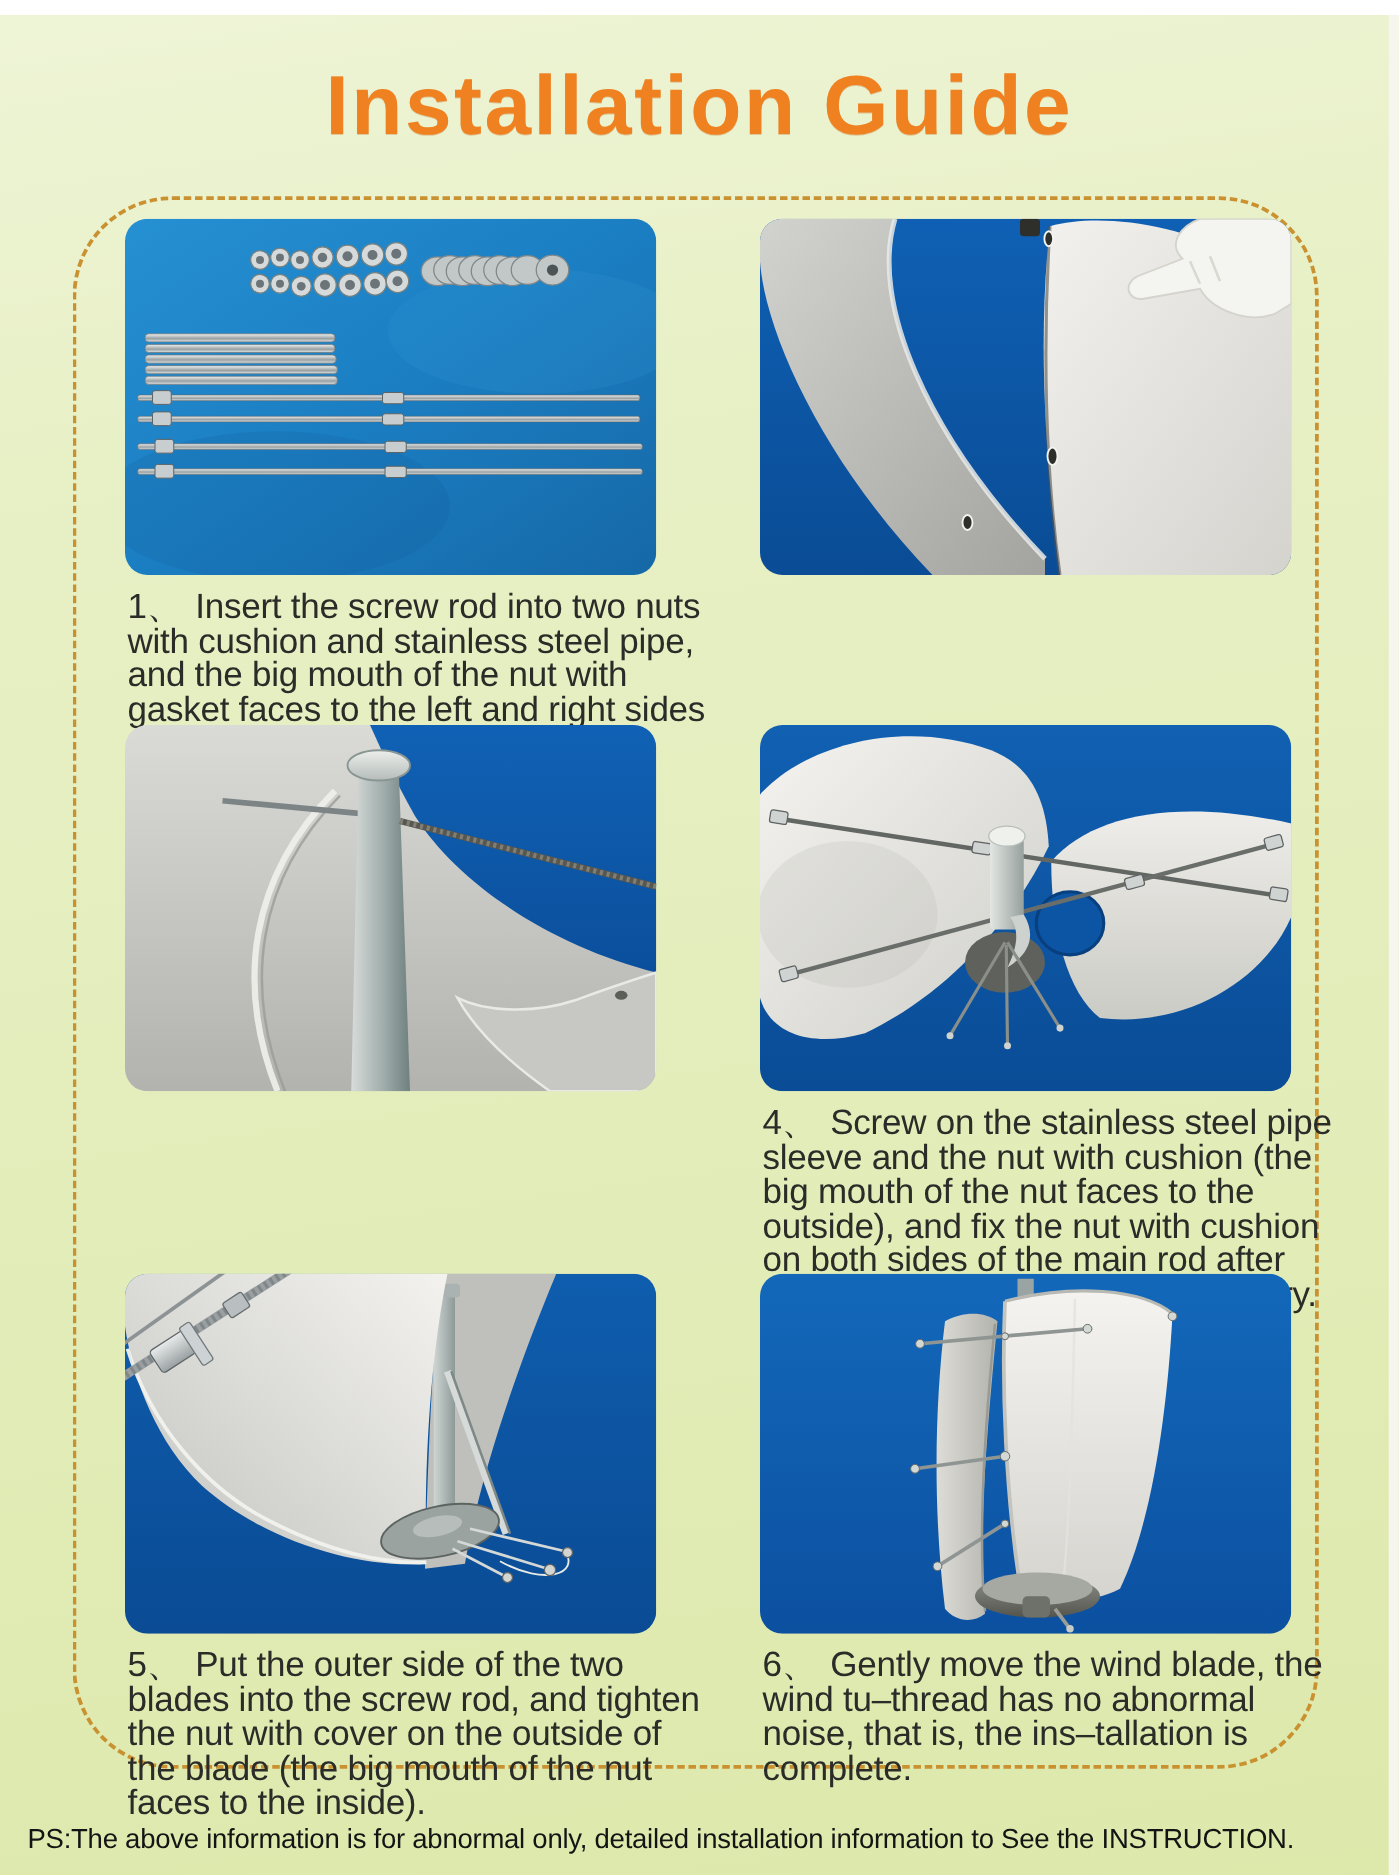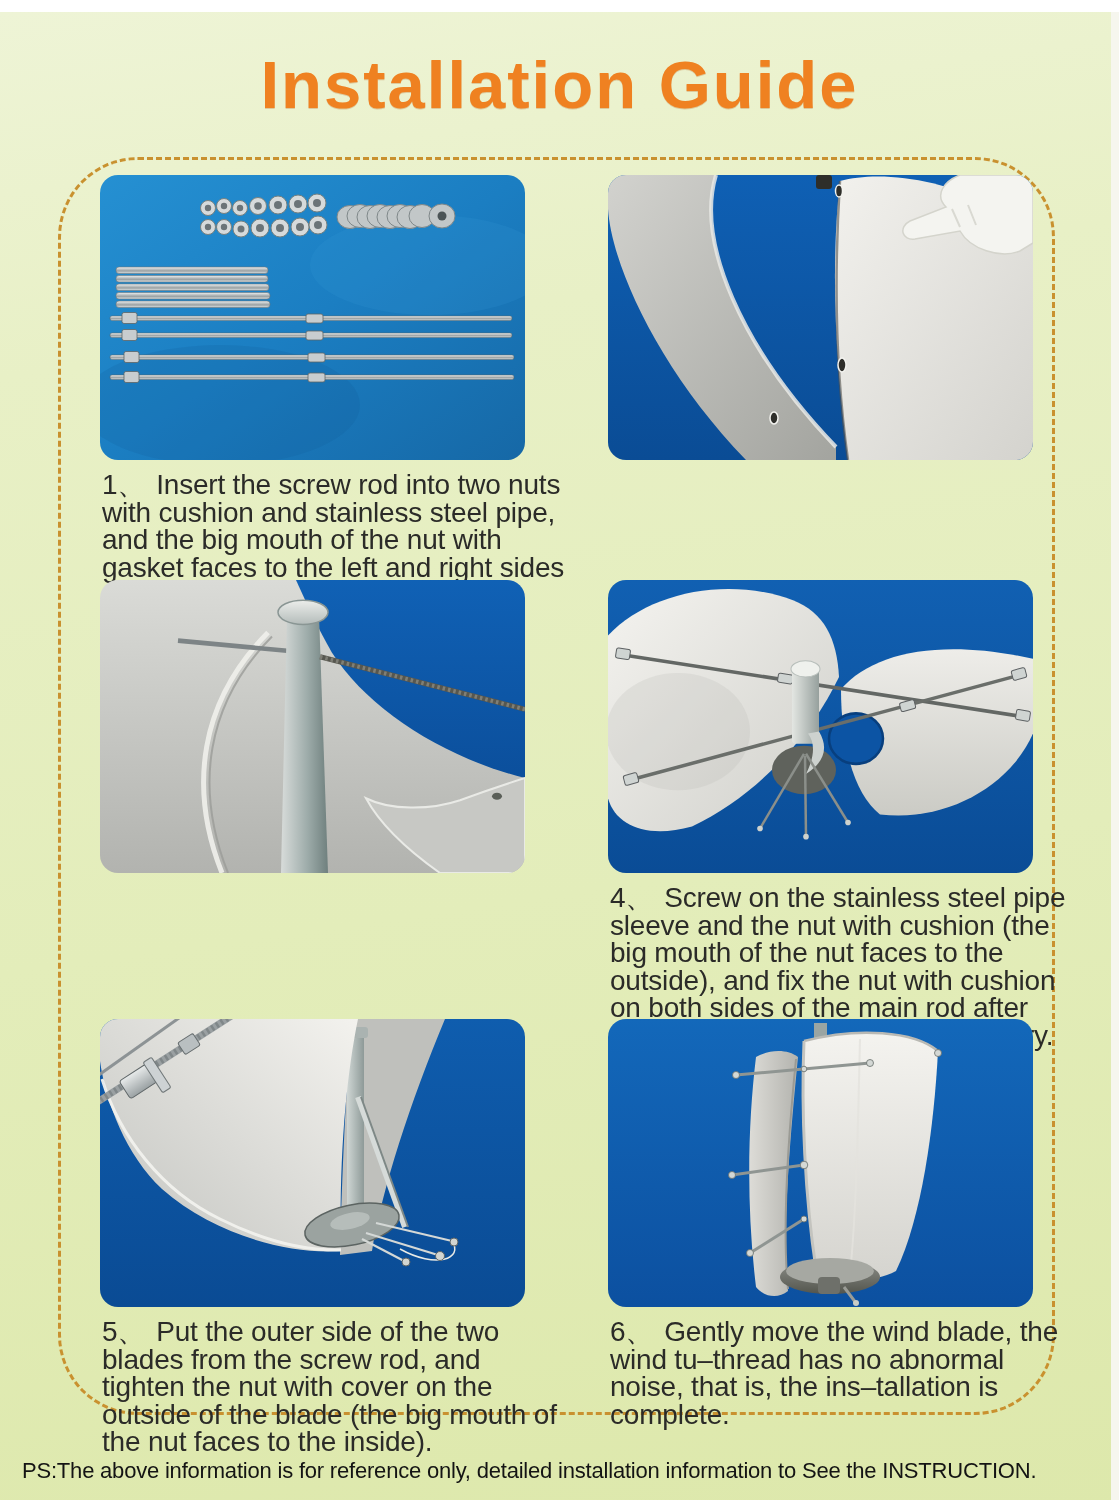--- a/index.html
+++ b/index.html
@@ -308,21 +308,21 @@
           <line x1="262" y1="220" x2="306" y2="243"></line>
       </g>
       <path d="M300,230 C336,250 364,240 352,222" stroke="#e8eae6" stroke-width="1.5" fill="none"></path>
       <g fill="#d2d5d1" stroke="#5d6466">
         <circle cx="340" cy="237" r="4.5"></circle>
           <circle cx="354" cy="223" r="4"></circle>
           <circle cx="306" cy="243" r="4"></circle>
       </g>
     </svg>
     <p class="caption">
-      <span class="step-num">5、</span><span>Put the outer side of the two blades from the screw rod, and tighten the nut with cover on the outside of the blade (the big mouth of the nut faces to the inside).</span>
+      <span class="step-num">5、</span><span>Put the outer side of the two blades into the screw rod, and tighten the nut with cover on the outside of the blade (the big mouth of the nut faces to the inside).</span>
     </p>
   </div>
 
   <div class="cell right row3">
     <svg class="photo" width="425" height="288" viewBox="0 0 425 288" preserveAspectRatio="none">
       <defs>
         <linearGradient id="p6bg" x1="0" y1="0" x2="0" y2="1">
           <stop offset="0" stop-color="#1368ba"></stop>
             <stop offset="1" stop-color="#0c50a0"></stop>
         </linearGradient>
@@ -366,15 +366,15 @@
       <ellipse cx="222" cy="252" rx="44" ry="13" fill="#a6a8a2"></ellipse>
       <rect x="210" y="258" width="22" height="17" rx="4" fill="#6e706a"></rect>
       <line x1="236" y1="268" x2="248" y2="284" stroke="#9a9c96" stroke-width="3"></line>
       <circle cx="248" cy="284" r="3" fill="#c9ccc6"></circle>
     </svg>
     <p class="caption">
       <span class="step-num">6、</span><span>Gently move the wind blade, the wind tu–thread has no abnormal noise, that is, the ins–tallation is complete.</span>
     </p>
   </div>
 
-  <p id="ps-note">PS:The above information is for reference only, detailed installation information to See the INSTRUCTION.</p>
+  <p id="ps-note">PS:The above information is for abnormal only, detailed installation information to See the INSTRUCTION.</p>
   <div id="right-strip"></div>
 </div>
 
 </body></html>

